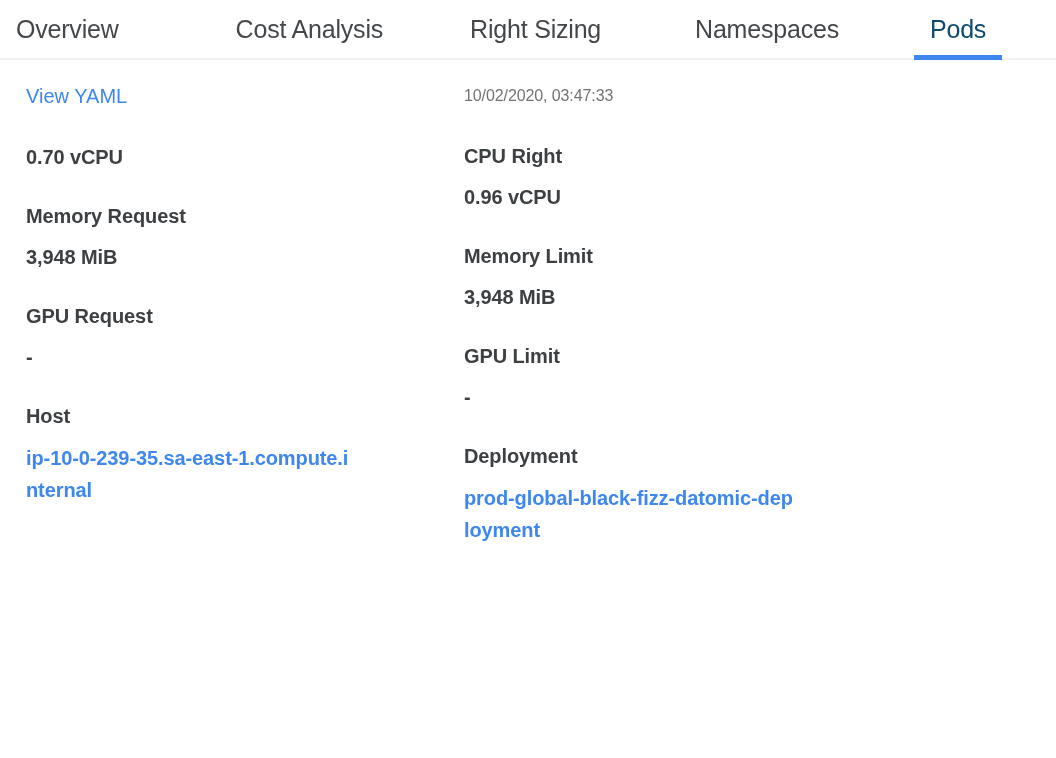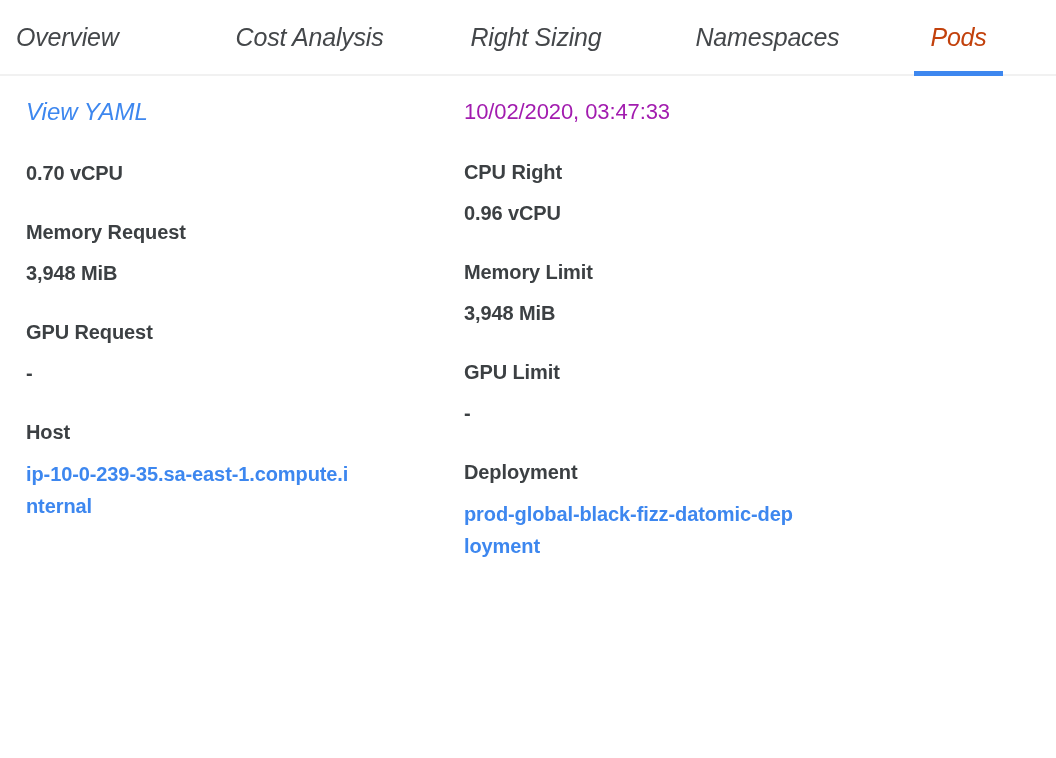--- a/index.html
+++ b/index.html
@@ -11,24 +11,23 @@
     width: 1056px;
     height: 758px;
     font-family: "Liberation Sans", sans-serif;
     color: #3c4043;
     overflow: hidden;
   }
 
   
   .tabbar {
     position: relative;
-    height: 76px;
+    height: 60px;
     border-bottom: 2px solid #f1f1f1;
     box-sizing: border-box;
-    font-style: italic;
   }
   .tabs {
     display: flex;
     align-items: center;
     height: 100%;
     padding-left: 16px;
     box-sizing: border-box;
   }
   .tab {
     position: relative;
@@ -36,21 +35,21 @@
     display: flex;
     align-items: center;
     font-size: 25px;
     letter-spacing: -0.2px;
     color: #44474a;
     white-space: nowrap;
     cursor: pointer;
     box-sizing: border-box;
   }
   .tab + .tab { margin-left: 0; }
-  .tab.active { color: #c2410c; }
+  .tab.active { color: #0c4a6e; }
   .tab .tab-underline {
     display: none;
   }
   .tab.active .tab-underline {
     display: block;
     position: absolute;
     left: -16px;
     right: -16px;
     bottom: -2px;
     height: 5px;
@@ -101,28 +100,27 @@
     color: #3d87ef;
     cursor: pointer;
     text-decoration: none;
   }
   .field-value.wrap {
     max-width: 330px;
     word-break: break-all;
     line-height: 32px;
   }
   .standalone-link {
-    font-size: 24px;
+    font-size: 20px;
     line-height: 28px;
     display: inline-block;
-    font-style: italic;
   }
   .plain-line {
-    font-size: 22px;
-    color: #a21caf;
+    font-size: 16px;
+    color: #737373;
     line-height: 28px;
     letter-spacing: -0.1px;
   }
 
   .row-top { padding-top: 22px; }
   .constraint-item { margin-top: 26px; }
 </style>
 </head>
 <body>
 

